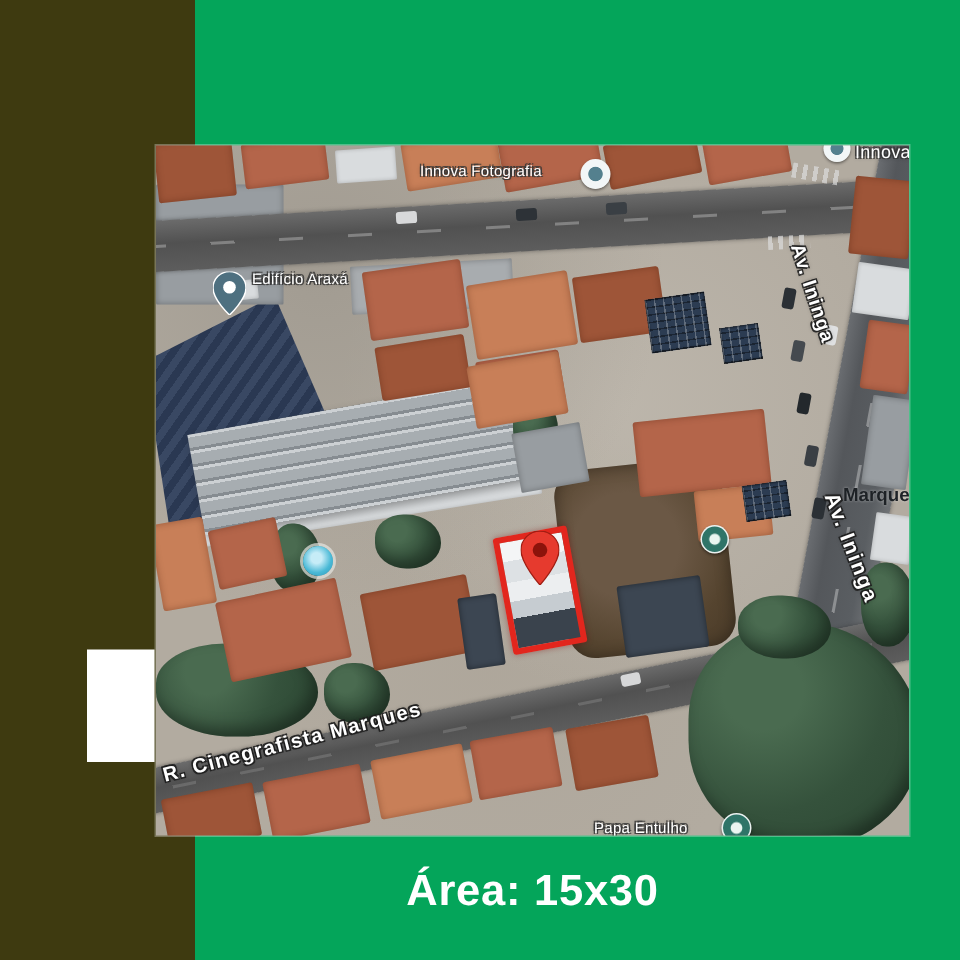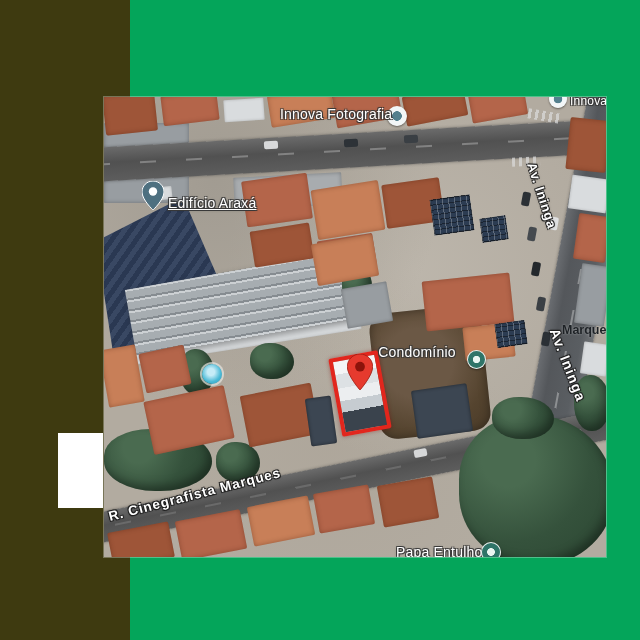--- a/index.html
+++ b/index.html
@@ -38,21 +38,21 @@
     box-shadow:inset 0 0 2px #000;}
   .road{background:linear-gradient(180deg,#6b6b6b,#515151 45%,#5d5d5d);box-shadow:0 0 3px rgba(40,40,40,.5);}
   .road.v{background:linear-gradient(90deg,#6a6d71,#54575b 25%,#5a5e62 75%,#707376);}
   .lane{background:repeating-linear-gradient(180deg, rgba(255,255,255,.32) 0 16px, transparent 16px 42px);}
   .lane.h{background:repeating-linear-gradient(90deg, rgba(255,255,255,.28) 0 16px, transparent 16px 46px);}
   .xwalk{background:repeating-linear-gradient(90deg,#dcdcdc 0 3px,transparent 3px 7px);opacity:.7;}
   .car{border-radius:2px;}
   .shed{background:repeating-linear-gradient(180deg,#ccd0d3 0 2px,#a7adb1 2px 9px,#868c91 9px 11px);
     box-shadow:2px 3px 6px rgba(40,40,40,.4);}
   
-  .poi{color:#fff;font-size:14px;line-height:13.5px;font-weight:500;white-space:nowrap;letter-spacing:.2px;
+  .poi{color:#fff;font-size:10px;line-height:13.5px;font-weight:500;white-space:nowrap;letter-spacing:.2px;
     text-shadow:-1px -1px 0 rgba(55,55,55,.85),1px -1px 0 rgba(55,55,55,.85),
     -1px 1px 0 rgba(55,55,55,.85),1px 1px 0 rgba(55,55,55,.85),0 0 3px rgba(0,0,0,.4);}
   .road-label{color:#fff;font-weight:700;font-size:13px;white-space:nowrap;letter-spacing:.8px;
     text-shadow:-1px -1px 0 rgba(30,30,30,.9),1px -1px 0 rgba(30,30,30,.9),
     -1px 1px 0 rgba(30,30,30,.9),1px 1px 0 rgba(30,30,30,.9),0 0 3px rgba(0,0,0,.6);}
   .dark-label{color:#1e2226;font-weight:700;font-size:12.5px;white-space:nowrap;
     text-shadow:0 0 2px rgba(255,255,255,.45);}
   .pin-a{border-radius:50%;background:radial-gradient(circle,#54808e 0 32%,#f2f6f7 36% 100%);
     box-shadow:0 1px 2px rgba(0,0,0,.45);}
   .pin-b{border-radius:50%;border:1px solid rgba(255,255,255,.9);
@@ -163,31 +163,31 @@
     <div class="f pin-a" style="left:283px;top:9px;width:20px;height:20px;"></div>
     <div class="f poi" style="left:176px;top:11px;">Innova Fotografia</div>
 
     <div class="f pin-a" style="left:445px;top:-7px;width:18px;height:18px;"></div>
     <div class="f poi" style="left:466px;top:-2px;font-size:12px;">Innova</div>
 
     <svg class="f" style="left:38px;top:84px;" width="22" height="29" viewBox="0 0 22 29">
       <path d="M11 0C4.9 0 0 4.9 0 11c0 7.8 11 18 11 18s11-10.2 11-18C22 4.9 17.1 0 11 0z" fill="#4e7080" stroke="#ffffff" stroke-width="1"></path>
       <circle cx="11" cy="10.5" r="4.2" fill="#ffffff"></circle>
     </svg>
-    <div class="f poi" style="left:64px;top:100px;text-decoration:underline;">Edifício Araxá</div>
+    <div class="f poi" style="left:64px;top:83px;">Edifício Araxá</div>
 
     <div class="f poi" style="left:250px;top:249px;width:126px;text-align:center;">
-      <div>Condomínio</div>
     </div>
     <div class="f pin-b" style="left:363px;top:253px;width:17px;height:17px;"></div>
 
     <div class="f poi" style="left:292px;top:449px;text-align:right;">Papa Entulho</div>
     <div class="f pin-b" style="left:377px;top:445px;width:18px;height:18px;"></div>
 
     <div class="f dark-label" style="left:503px;top:212px;">Pi</div>
     <div class="f dark-label" style="left:458px;top:226px;">Marques</div>
 
     <div class="f road-label" style="left:401px;top:91px;width:74px;text-align:center;transform:rotate(72deg);">Av. Ininga</div>
     <div class="f road-label" style="left:424px;top:260px;width:80px;text-align:center;font-size:14px;letter-spacing:1.2px;transform:rotate(69deg);">Av. Ininga</div>
     <div class="f road-label" style="left:2px;top:390px;font-size:13.5px;letter-spacing:1px;transform:rotate(-14.5deg);">R. Cinegrafista Marques</div>
   </div>
 
+  <div class="f caption">Área: 15x30</div>
 </div>
 
 </body></html>

